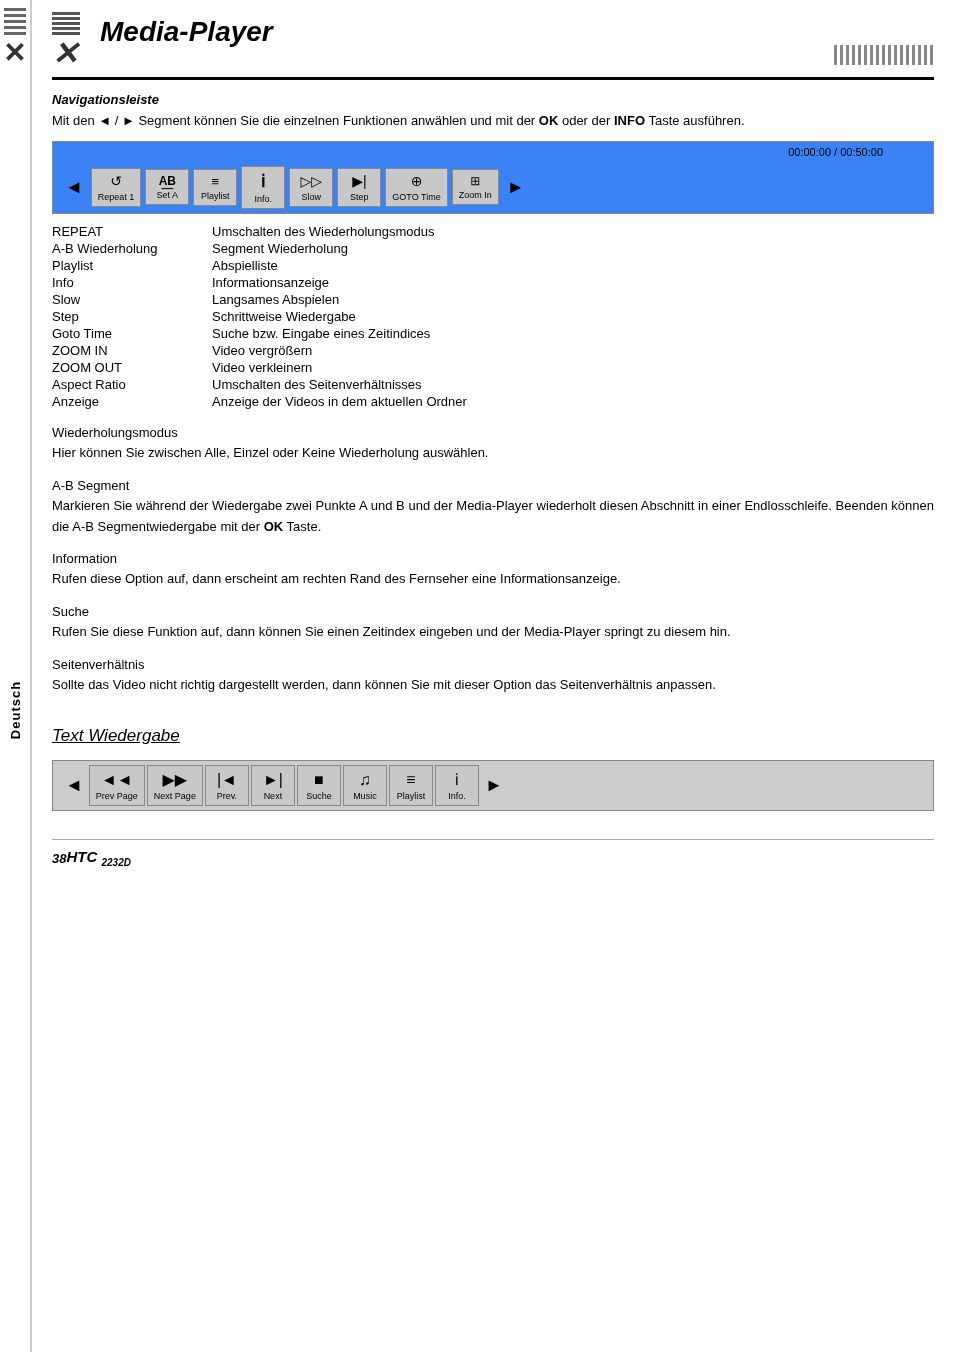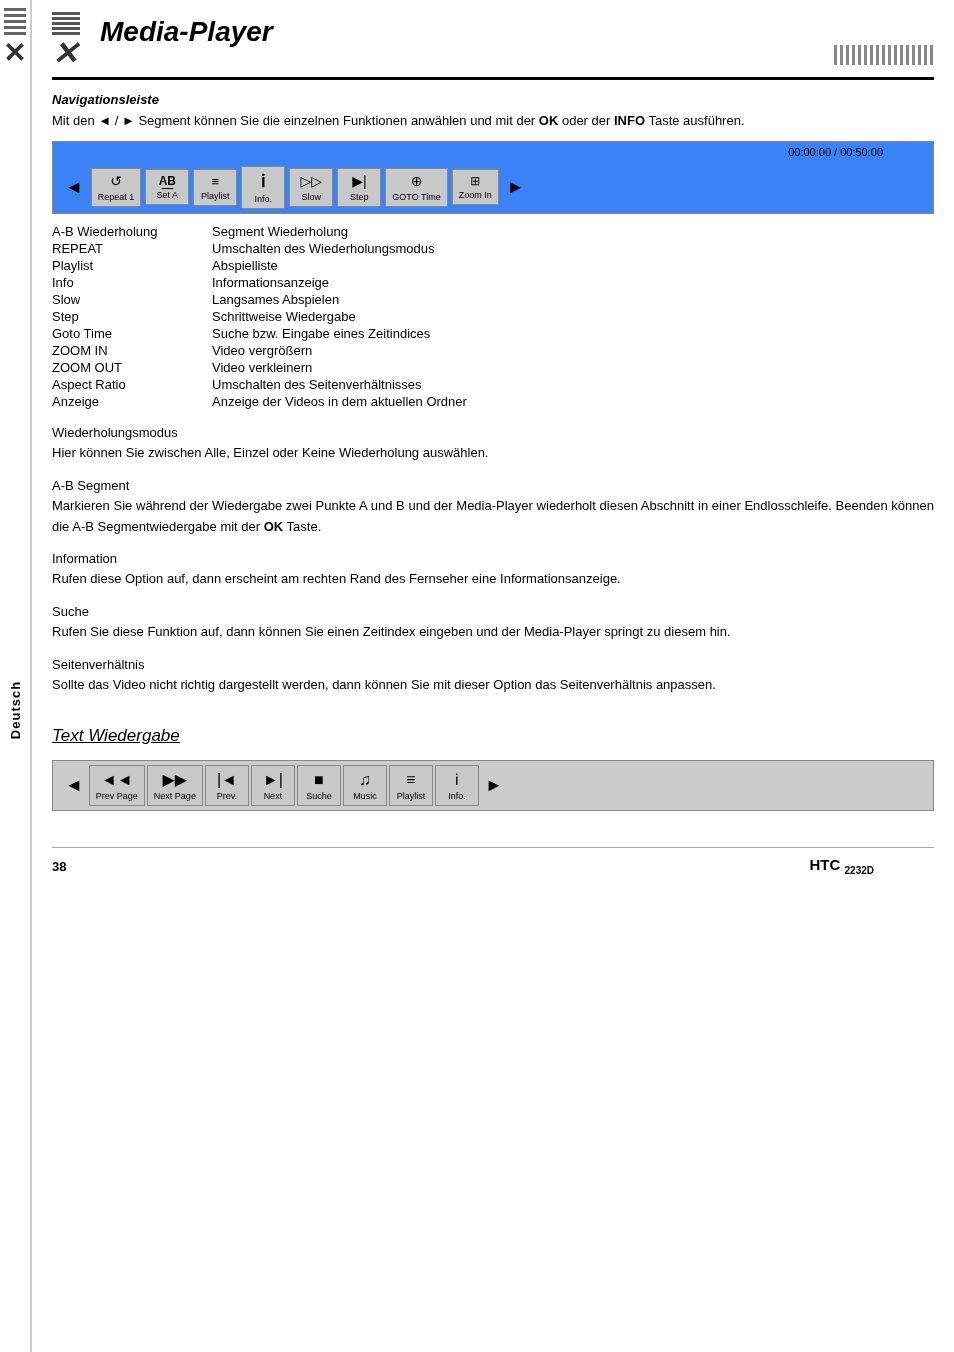--- a/index.html
+++ b/index.html
@@ -243,30 +243,31 @@
       gap: 2px;
     }
 
     
     .footer {
       display: flex;
       align-items: center;
       justify-content: space-between;
       padding: 8px 0 0 0;
       border-top: 1px solid #aaa;
-      margin-top: 36px;
+      margin-top: 28px;
+      font-style: italic;
     }
     .footer-page {
       font-size: 13px;
       font-weight: bold;
     }
     .footer-model {
       font-size: 15px;
       font-weight: bold;
-      text-align: right;
+      text-align: left;
       flex: 1;
     }
     .footer-model sub {
       font-size: 10px;
       vertical-align: sub;
     }
 
     
     .icon-repeat { font-size: 14px; }
     .icon-ab { font-size: 11px; font-weight: bold; }
@@ -359,26 +360,26 @@
         <span class="ctrl-btn-label">Zoom In</span>
       </div>
 
       <span class="ctrl-nav-arrow ctrl-right-arrow">►</span>
     </div>
   </div>
 
   
   <div class="feature-table">
     <div class="feature-row">
+      <span class="feature-name">REPEAT</span>
+      <span class="feature-desc">Umschalten des Wiederholungsmodus</span>
+    </div>
+    <div class="feature-row">
       <span class="feature-name">A-B Wiederholung</span>
       <span class="feature-desc">Segment Wiederholung</span>
-    </div>
-    <div class="feature-row">
-      <span class="feature-name">REPEAT</span>
-      <span class="feature-desc">Umschalten des Wiederholungsmodus</span>
     </div>
     <div class="feature-row">
       <span class="feature-name">Playlist</span>
       <span class="feature-desc">Abspielliste</span>
     </div>
     <div class="feature-row">
       <span class="feature-name">Info</span>
       <span class="feature-desc">Informationsanzeige</span>
     </div>
     <div class="feature-row">

